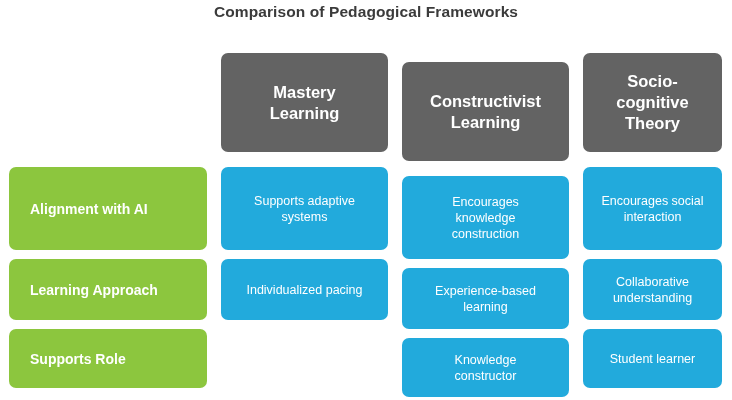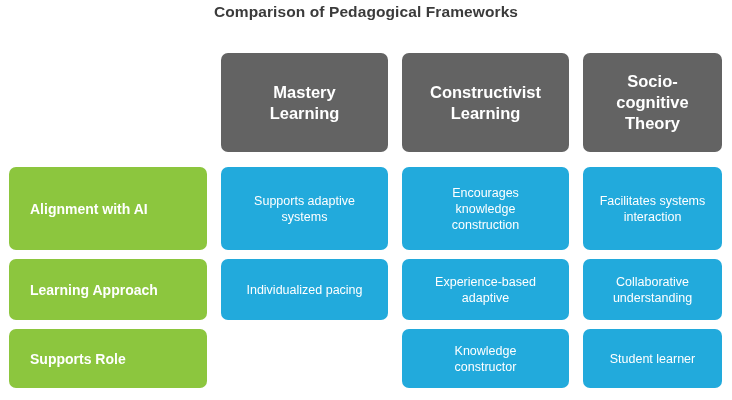--- a/index.html
+++ b/index.html
@@ -94,21 +94,21 @@
 
   .cell-text {
     display: block;
     width: 100%;
     white-space: pre-line;
   }
 
   
   .c0 { left: 0px;   width: 198px; }
   .c1 { left: 212px; width: 167px; }
-  .c2 { left: 393px; width: 167px; }
+  .c2 { left: 393px; width: 167px; margin-top: 9px; }
   .c3 { left: 574px; width: 139px; }
 
   
   .r0 { top: 0px;   height: 99px; }
   .r1 { top: 114px; height: 83px; }
   .r2 { top: 206px; height: 61px; }
   .r3 { top: 276px; height: 59px; }
 </style>
 </head>
 <body>
@@ -139,33 +139,33 @@
     <div class="cell data c1 r1">
       <span class="cell-text">Supports adaptive
 systems</span>
     </div>
     <div class="cell data c2 r1">
       <span class="cell-text">Encourages
 knowledge
 construction</span>
     </div>
     <div class="cell data c3 r1">
-      <span class="cell-text">Facilitates systems
+      <span class="cell-text">Encourages social
 interaction</span>
     </div>
 
     <div class="cell rowlabel c0 r2">
       <span class="cell-text">Learning Approach</span>
     </div>
     <div class="cell data c1 r2">
       <span class="cell-text">Individualized pacing</span>
     </div>
     <div class="cell data c2 r2">
       <span class="cell-text">Experience-based
-adaptive</span>
+learning</span>
     </div>
     <div class="cell data c3 r2">
       <span class="cell-text">Collaborative
 understanding</span>
     </div>
 
     <div class="cell rowlabel c0 r3">
       <span class="cell-text">Supports Role</span>
     </div>
     <div class="cell data c2 r3">

